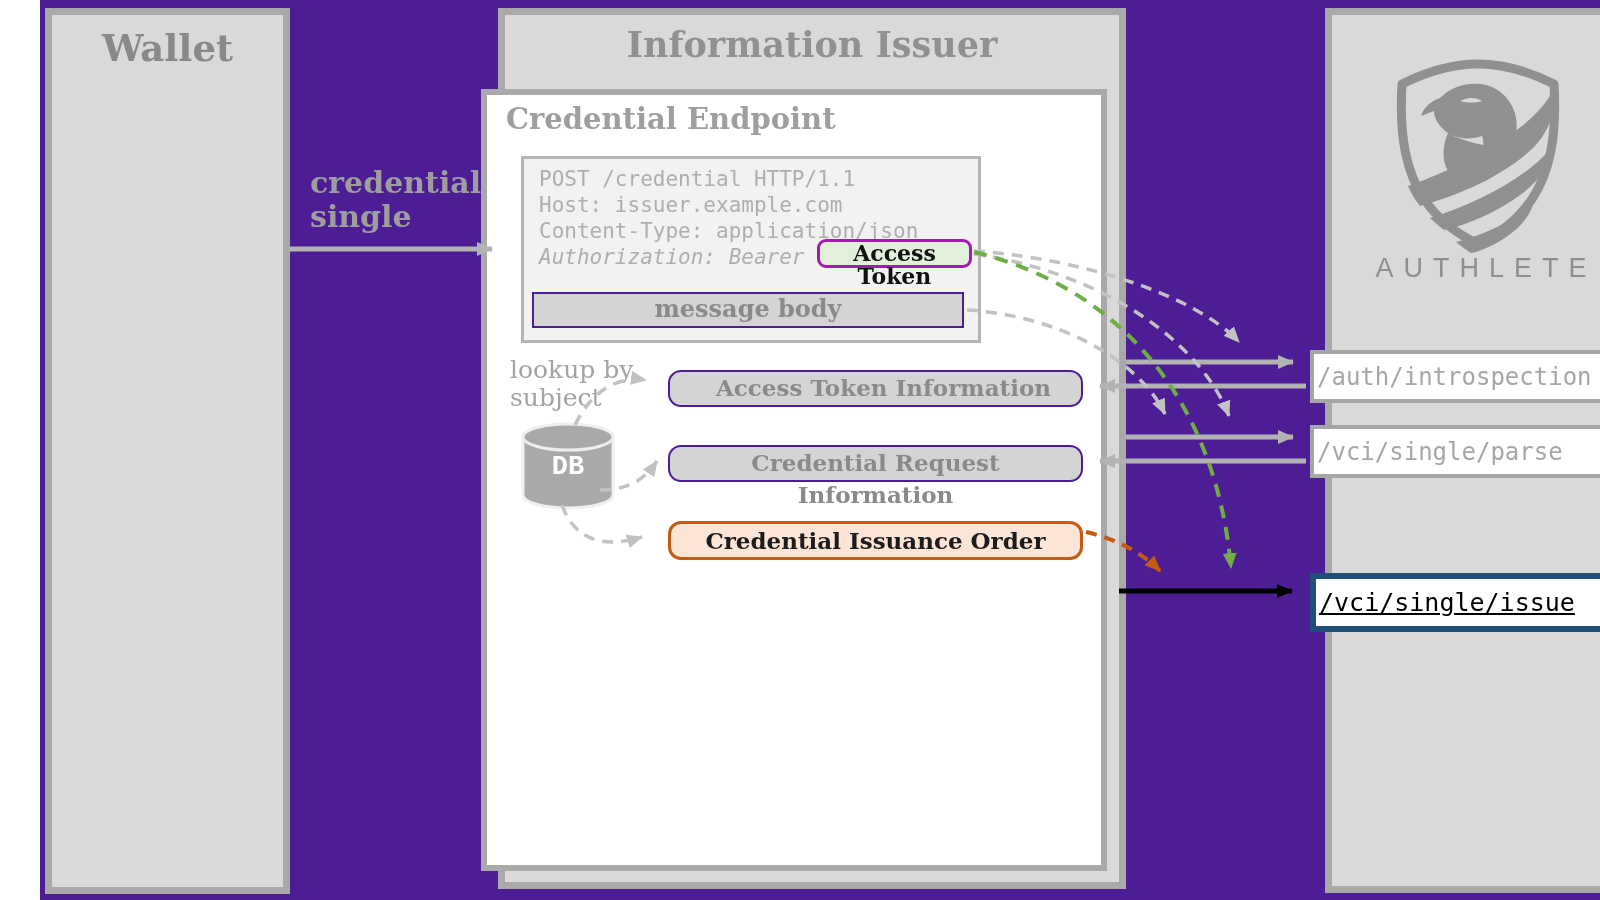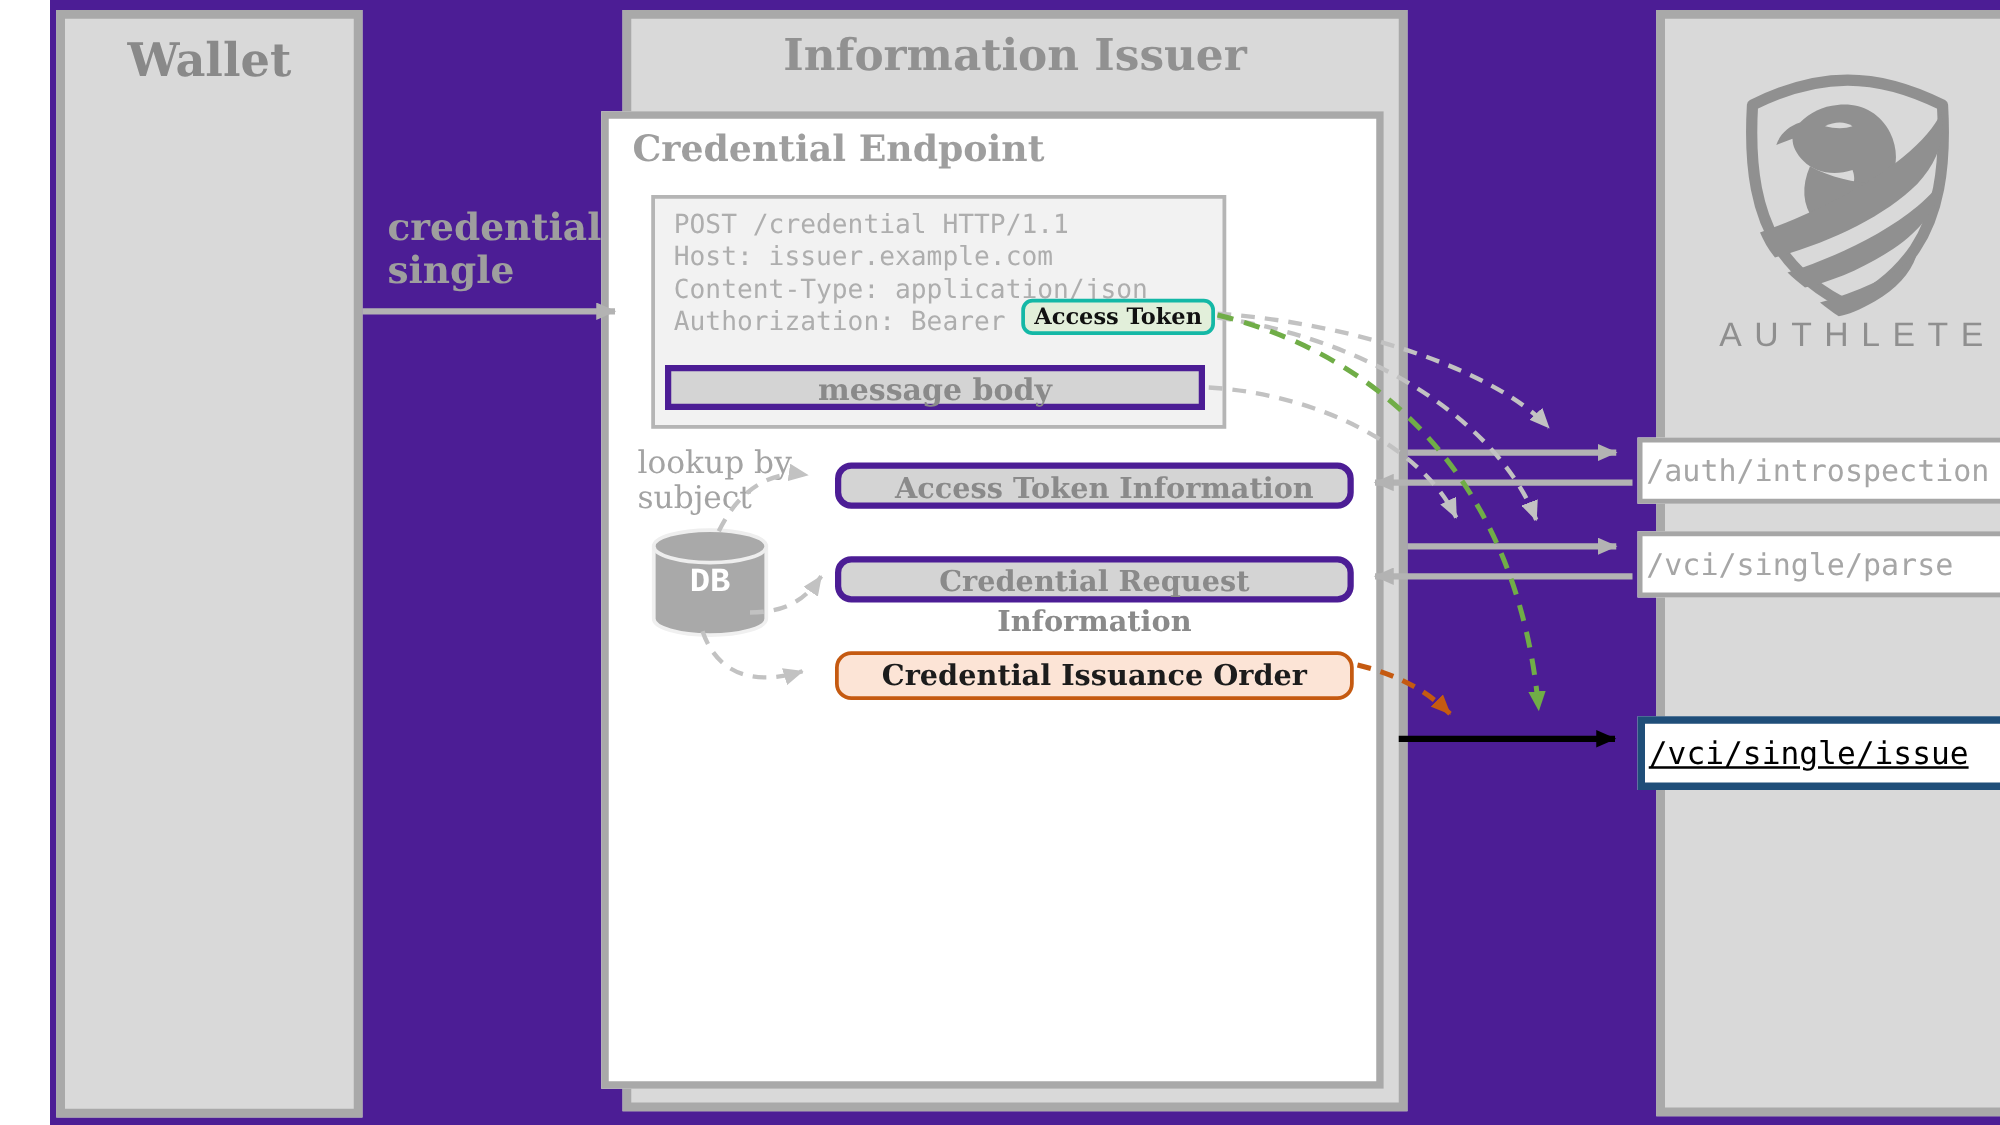--- a/index.html
+++ b/index.html
@@ -5,23 +5,23 @@
   html,body{margin:0;padding:0;background:#fff;}
   #stage{position:relative;width:1600px;height:900px;background:#4c1d95;overflow:hidden;
          font-family:"DejaVu Serif", serif;margin-left:40px;}
   .abs{position:absolute;box-sizing:border-box;}
   .bigbox{background:#d9d9d9;border:7px solid #a9a9a9;}
   .bigtitle{font-weight:bold;color:#8e8e8e;text-align:center;}
   .whitebox{background:#ffffff;border:6px solid #a9a9a9;}
   .codeblock{background:#f2f2f2;border:3px solid #b5b5b5;}
   .codeline{position:absolute;left:15px;white-space:pre;
             font-family:"DejaVu Sans Mono", monospace;font-size:21px;color:#aeaeae;}
-  .pill{background:#e2efda;border:3px solid #14b8a6;border-radius:9px;
-        font-weight:bold;color:#111;font-size:18px;text-align:center;line-height:23px;}
-  .graychip{background:#d4d4d4;border:5px solid #4c1d95;color:#8a8a8a;font-weight:bold;
+  .pill{background:#e2efda;border:3px solid #a21caf;border-radius:9px;
+        font-weight:bold;color:#111;font-size:22px;text-align:center;line-height:23px;}
+  .graychip{background:#d4d4d4;border:2px solid #4c1d95;color:#8a8a8a;font-weight:bold;
             text-align:center;}
   .infobox{border-radius:13px;font-size:23px;line-height:32px;}
   .orangebox{background:#fce4d6;border:3px solid #c55a11;border-radius:13px;color:#1c1c1c;
              font-weight:bold;text-align:center;font-size:23px;line-height:33px;}
   .apibox{background:#fff;border:4px solid #a6a6a6;color:#a6a6a6;
           font-family:"DejaVu Sans Mono", monospace;font-size:24px;display:flex;
           align-items:center;padding-left:3px;white-space:pre;}
   .apibox.issue{border:6px solid #1f4e79;color:#000;font-size:25px;}
   .sidelabel{font-weight:bold;color:#9e9e9e;font-size:30px;line-height:34px;}
   .lookup{font-family:"DejaVu Serif", serif;color:#a3a3a3;font-size:25px;line-height:28px;}
@@ -48,21 +48,21 @@
 
   <div class="abs sidelabel" style="left:270px;top:166px;">
     <div>credential</div>
     <div>single</div>
   </div>
 
   <div class="abs codeblock" style="left:481px;top:156px;width:460px;height:187px;">
     <div class="codeline" style="top:8px;">POST /credential HTTP/1.1</div>
     <div class="codeline" style="top:34px;">Host: issuer.example.com</div>
     <div class="codeline" style="top:60px;">Content-Type: application/json</div>
-    <div class="codeline" style="top:86px;">Authorization: Bearer</div>
+    <div class="codeline" style="top:86px;font-style:italic;">Authorization: Bearer</div>
   </div>
   <div class="abs pill" style="left:777px;top:239px;width:155px;height:29px;">Access Token</div>
   <div class="abs graychip" style="left:492px;top:292px;width:432px;height:36px;font-size:24px;line-height:30px;">message body</div>
 
   <div class="abs lookup" style="left:470px;top:356px;">
     <div>lookup by</div>
     <div>subject</div>
   </div>
 
   <div class="abs graychip infobox" style="left:628px;top:370px;width:415px;height:37px;padding-left:16px;">Access Token Information</div>

